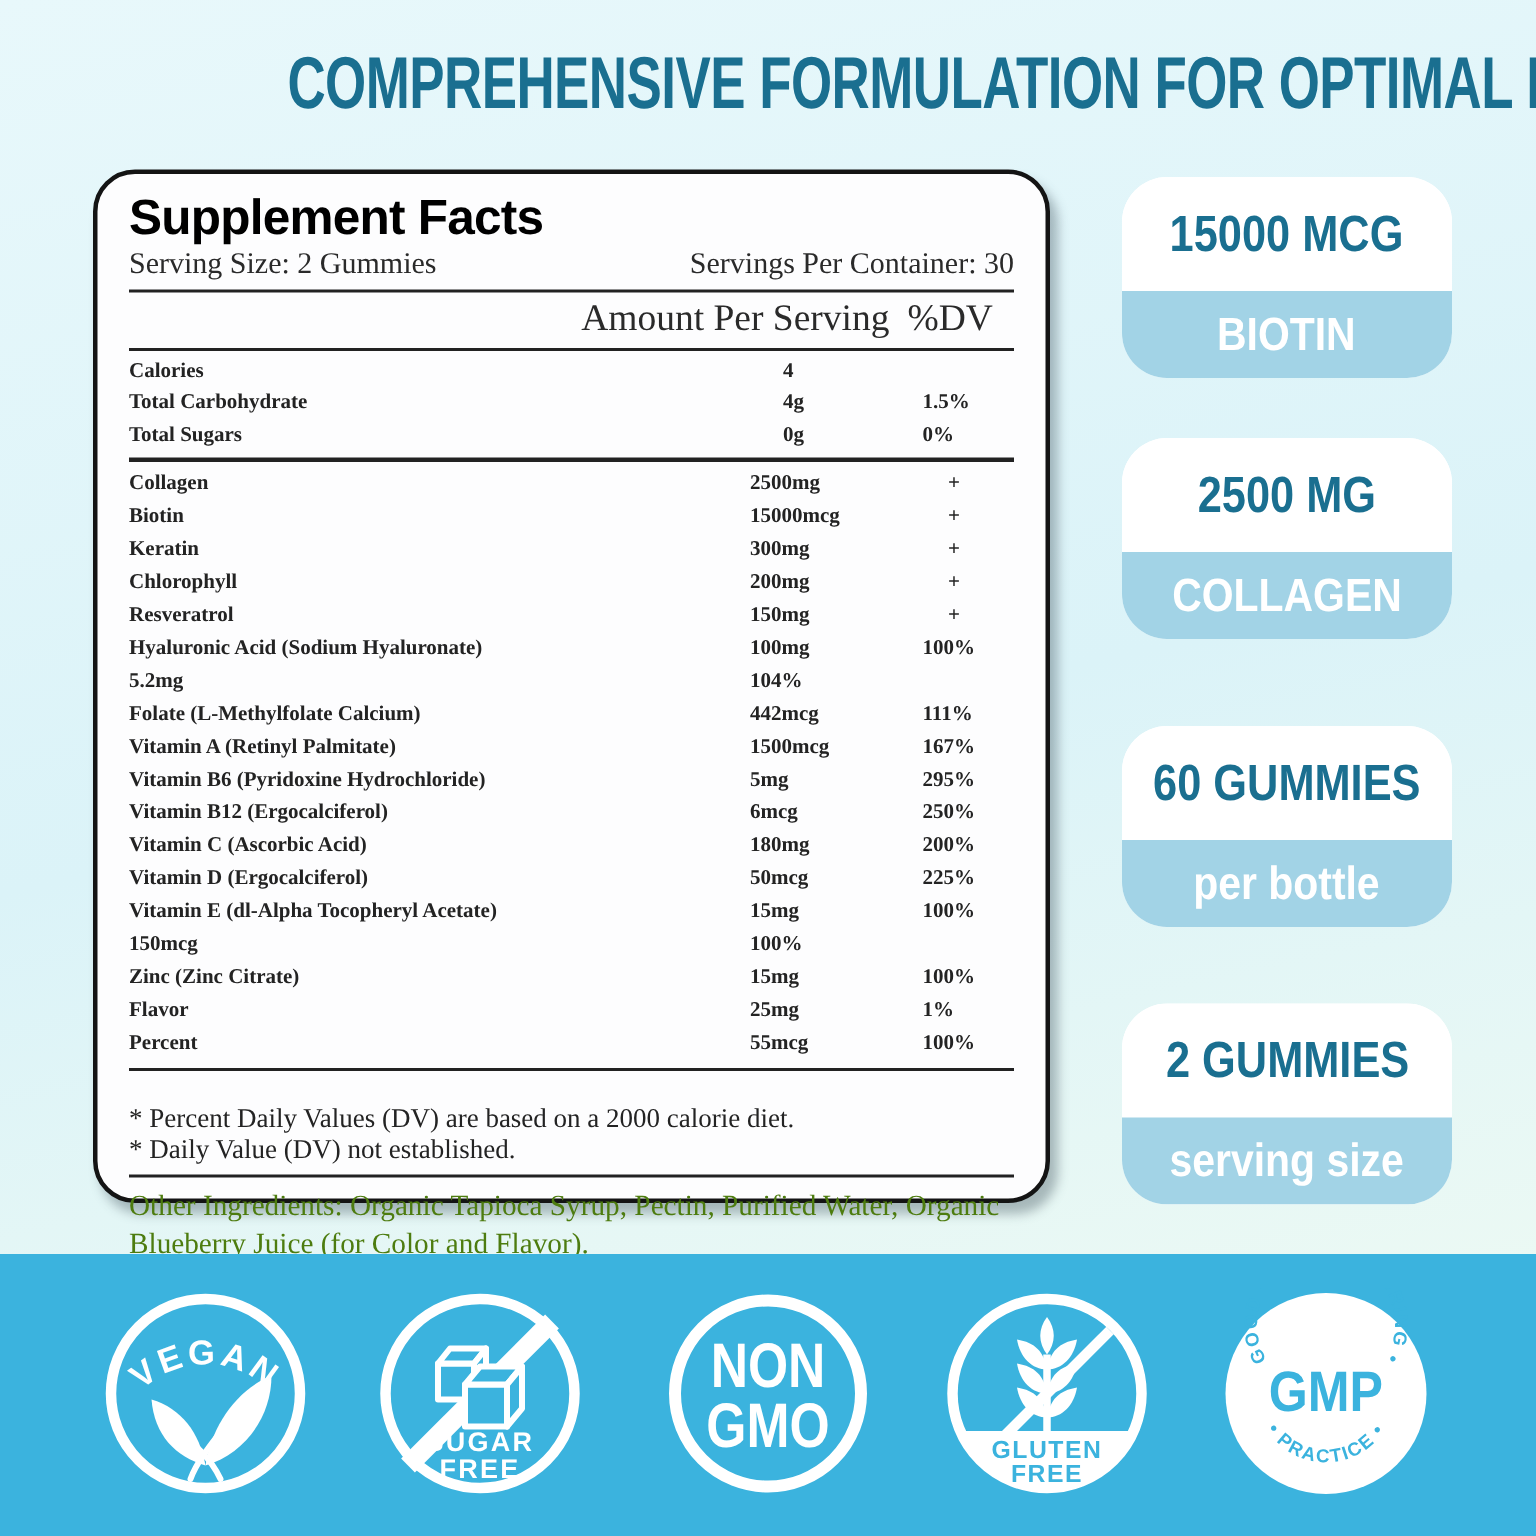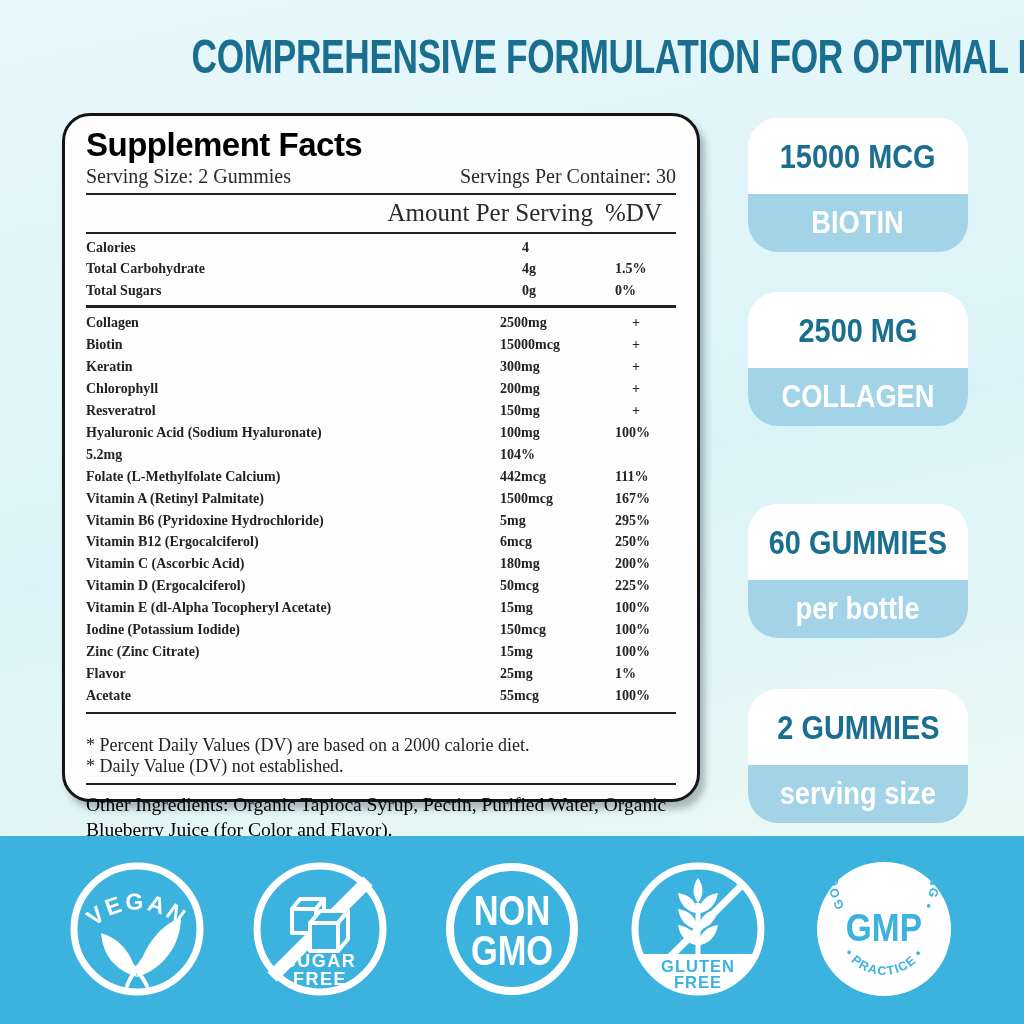--- a/index.html
+++ b/index.html
@@ -32,26 +32,26 @@
   .hdr-row .amount-hdr{text-align:right;padding-right:12px;}
   .rows{font-family:"Liberation Serif",serif;color:#232323;}
   .row{display:grid;grid-template-columns:414px 115px 1fr;font-size:14px;line-height:21.6px;font-weight:bold;}
   .row .name{white-space:nowrap;}
   .rows.macro{padding:3px 0 4px 0;}
   .rows.macro .amt{padding-left:22px;}
   .rows.main{padding:4px 0 5px 0;}
   .rows.main .row{line-height:21.9px;}
   .dv.plus{padding-left:17px;}
   .footnotes{font-family:"Liberation Serif",serif;font-size:18px;line-height:21px;padding:21px 0 6px 0;color:#232323;}
-  .other{font-family:"Liberation Serif",serif;font-size:19.5px;line-height:25.5px;padding-top:7px;color:#000000;}
+  .other{font-family:"Liberation Serif",serif;font-size:19.5px;line-height:25.5px;padding-top:7px;color:#4d7c0f;}
   
   .hbadges{position:absolute;left:748px;top:118px;width:212px;}
   .hbadge{width:220px;height:134px;border-radius:30px;overflow:hidden;background:#fff;}
   .hbadge:nth-of-type(2){margin-top:40px;}
-  .hbadge:nth-of-type(3){margin-top:78px;}
+  .hbadge:nth-of-type(3){margin-top:58px;}
   .hbadge:nth-of-type(4){margin-top:51px;}
   .hbadge .top{height:76px;background:#fff;display:flex;align-items:center;justify-content:center;}
   .hbadge .bottom{height:58px;background:#a2d3e6;display:flex;align-items:center;justify-content:center;}
   .hbadge .val{font-size:34px;font-weight:bold;color:#1a6f90;transform:scaleX(.85);white-space:nowrap;}
   .hbadge .lab{font-size:31px;font-weight:bold;color:#fff;transform:scaleX(.88);white-space:nowrap;}
   
   .bar{position:absolute;left:0;top:836px;width:1024px;height:188px;background:#3bb3de;}
   .cert{position:absolute;top:23px;width:140px;height:140px;}
   .cert.vegan{left:67px;} .cert.sugar{left:250px;} .cert.nongmo{left:442px;}
   .cert.gluten{left:628px;} .cert.gmp{left:814px;}
@@ -178,39 +178,38 @@
           <span class="dv">225%</span>
         </div>
 
         <div class="row">
           <span class="name">Vitamin E (dl-Alpha Tocopheryl Acetate)</span>
           <span class="amt">15mg</span>
           <span class="dv">100%</span>
         </div>
 
         <div class="row">
-          <span class="name">Iodine (Potassium Iodide)</span>
           <span class="amt">150mcg</span>
           <span class="dv">100%</span>
         </div>
 
         <div class="row">
           <span class="name">Zinc (Zinc Citrate)</span>
           <span class="amt">15mg</span>
           <span class="dv">100%</span>
         </div>
 
         <div class="row">
           <span class="name">Flavor</span>
           <span class="amt">25mg</span>
           <span class="dv">1%</span>
         </div>
 
         <div class="row">
-          <span class="name">Acetate</span>
+          <span class="name">Percent</span>
           <span class="amt">55mcg</span>
           <span class="dv">100%</span>
         </div>
       </div>
     <hr class="rule">
     <div class="footnotes">
       <div>* Percent Daily Values (DV) are based on a 2000 calorie diet.</div>
       <div>* Daily Value (DV) not established.</div>
     </div>
     <hr class="rule">

